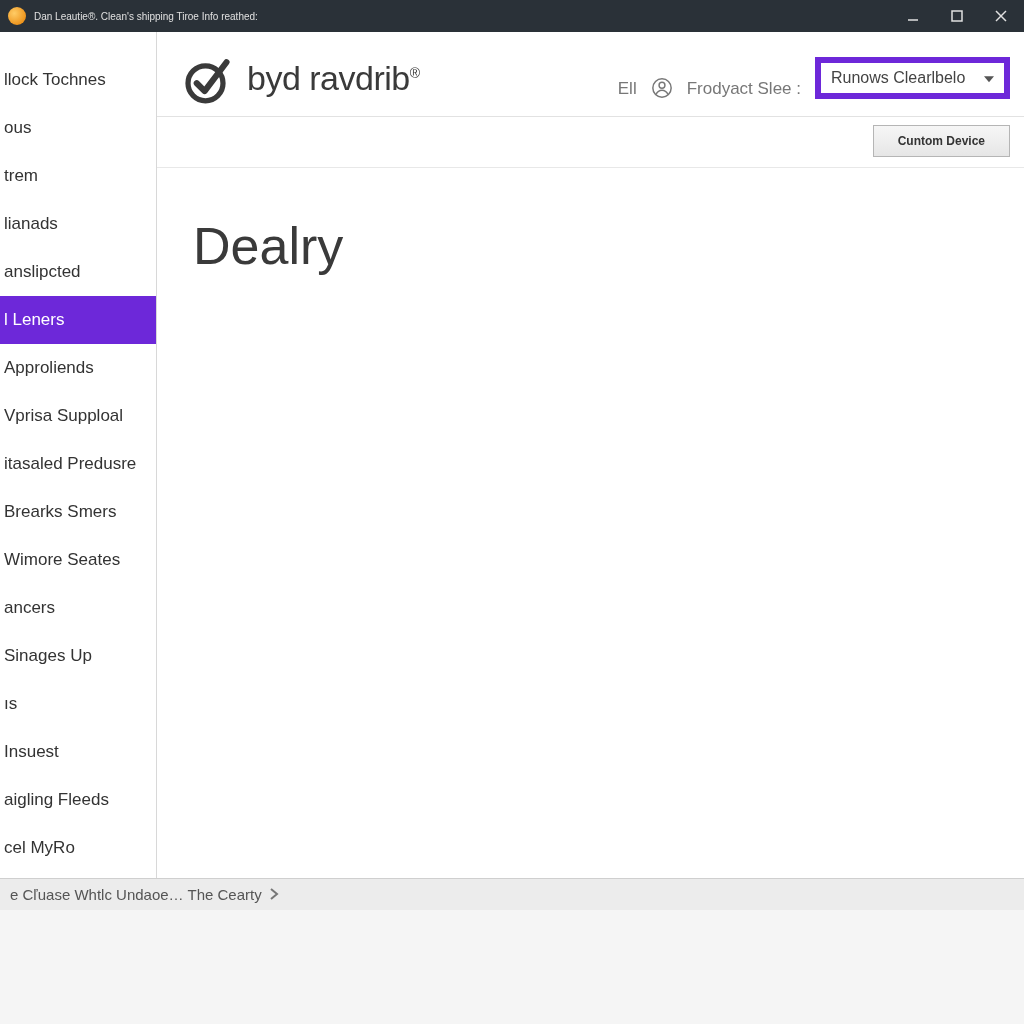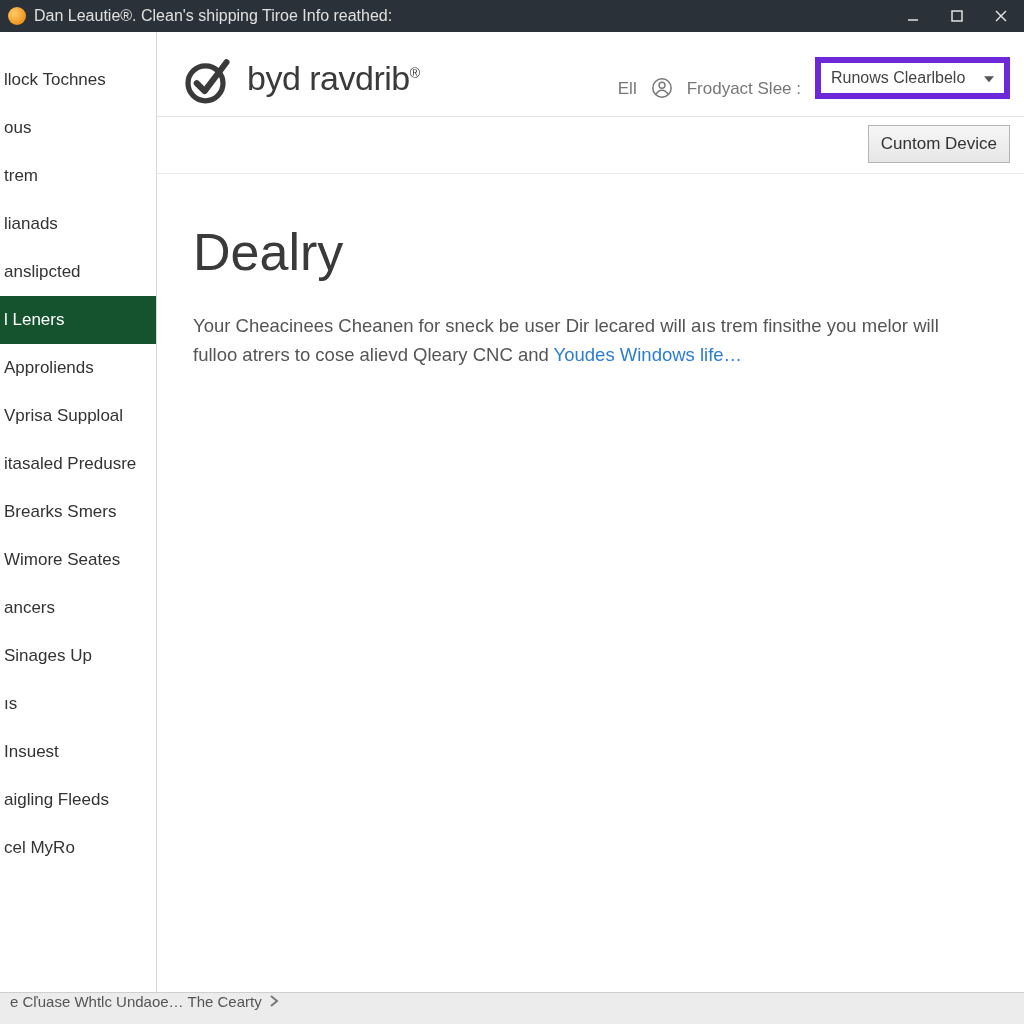--- a/index.html
+++ b/index.html
@@ -5,55 +5,55 @@
 * { margin: 0; padding: 0; box-sizing: border-box; font-family: "Segoe UI", Arial, sans-serif; }
 body { width: 1024px; height: 1024px; overflow: hidden; background: #f5f5f5; }
 
 .titlebar {
   height: 32px;
   background: #2a3138;
   color: #e0e0e0;
   display: flex;
   align-items: center;
   padding: 0 8px;
-  font-size: 16px;
+  font-size: 10px;
 }
 .titlebar-icon {
   width: 18px; height: 18px;
   background: radial-gradient(circle at 35% 35%, #ffcc66, #e67e00);
   border-radius: 50%;
   margin-right: 8px;
 }
 .titlebar-text { flex: 1; }
 .titlebar-controls { display: flex; gap: 26px; align-items: center; padding-right: 6px; }
 .tbc { width: 18px; height: 18px; display: flex; align-items: center; justify-content: center; cursor: pointer; color: #e0e0e0; }
 .tbc svg { stroke: #e0e0e0; stroke-width: 1.5; fill: none; }
 
 .app {
   display: flex;
-  height: 960px;
+  height: 846px;
   background: #fff;
 }
 
 .sidebar {
   width: 157px;
   border-right: 1px solid #d8d8d8;
   overflow: hidden;
   padding-top: 24px;
 }
 .sidebar-item {
   padding: 14px 10px 14px 4px;
   font-size: 17px;
   color: #333;
   cursor: pointer;
   white-space: nowrap;
   overflow: hidden;
 }
 .sidebar-item.active {
-  background: #14532d;
+  background: #6d28d9;
   color: #fff;
 }
 
 .main {
   flex: 1;
   display: flex;
   flex-direction: column;
 }
 
 .header {
@@ -103,24 +103,25 @@
 
 .subheader {
   display: flex;
   justify-content: flex-end;
   padding: 8px 14px 10px 0;
   border-bottom: 1px solid #e8e8e8;
 }
 .custom-btn {
   border: 1px solid #b5b5b5;
   background: linear-gradient(#f6f6f6, #e6e6e6);
-  padding: 8px 12px;
-  font-size: 17px;
+  padding: 8px 24px;
+  font-size: 12px;
   color: #333;
   cursor: pointer;
+  font-weight: bold;
 }
 
 .content {
   padding: 48px 36px 20px 36px;
   flex: 1;
 }
 .content h1 {
   font-size: 52px;
   font-weight: 400;
   color: #3a3a3a;
@@ -131,21 +132,21 @@
   color: #555;
   line-height: 1.55;
 }
 .content a { color: #2b7dd4; text-decoration: none; }
 
 .statusbar {
   height: 32px;
   background: #ececec;
   border-top: 1px solid #cfcfcf;
   display: flex;
-  align-items: flex-start;
+  align-items: center;
   padding: 0 10px;
   font-size: 15px;
   color: #555;
   gap: 6px;
 }
 .statusbar svg { stroke:#777; stroke-width:2; fill:none; }
 </style>
 </head>
 <body>
 
@@ -222,23 +223,20 @@
         </div>
       </div>
     </div>
 
     <div class="subheader">
       <button class="custom-btn">Cuntom Device</button>
     </div>
 
     <div class="content">
       <h1>Dealry</h1>
-      <p>
-        <span>Your Cheacinees Cheanen for sneck be user Dir lecared will aıs trem finsithe you melor will fulloo atrers to cose alievd Qleary CNC and </span><a href="#">Youdes Windows life…</a>
-      </p>
     </div>
   </div>
 </div>
 
 <div class="statusbar">
   <span>e Cľuase Whtlc Undaoe… The Cearty</span>
   <span>
     <svg viewBox="0 0 12 12" width="12" height="12">
         <path d="M3 1 L9 6 L3 11"></path>
       </svg>

